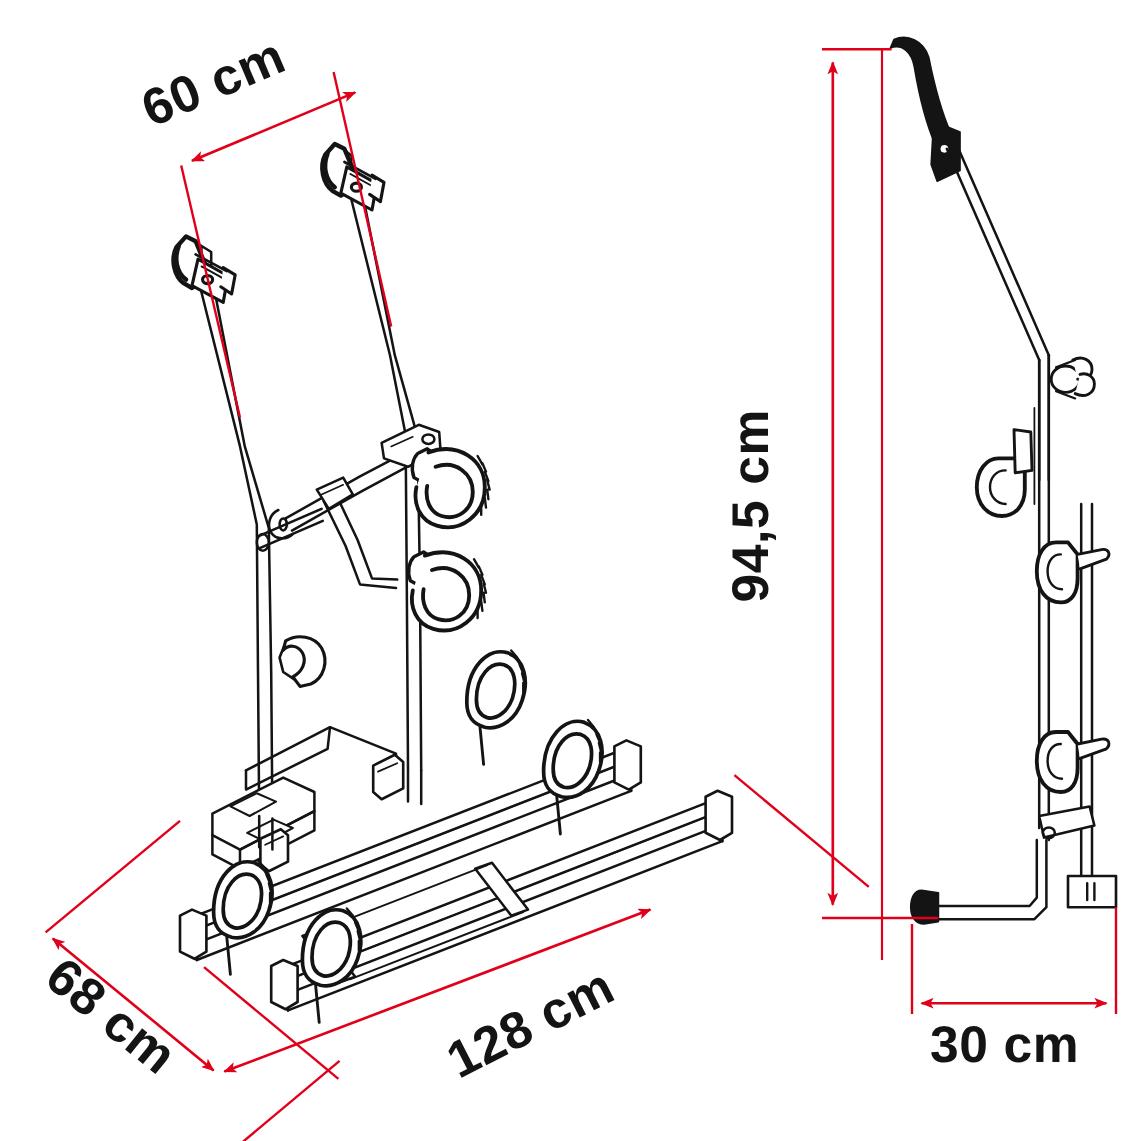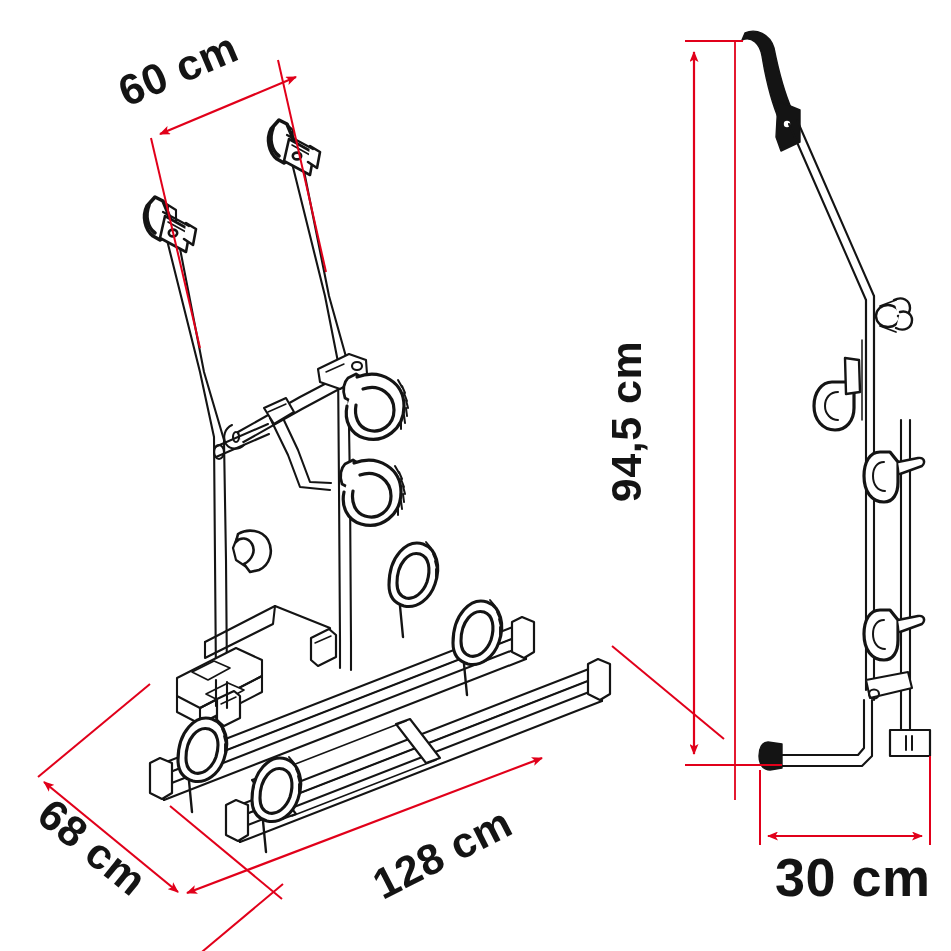--- a/index.html
+++ b/index.html
@@ -333,15 +333,15 @@
   </svg>
 
   <div class="dimtext" style="left:116px; top:48px; font-size:43px; transform:rotate(-23deg);">60 cm</div>
 
   <div class="dimtext" style="left:30px; top:826px; font-size:43px; transform:rotate(39deg);">68 cm</div>
 
   <div class="dimtext" style="left:368px; top:832px; font-size:43px; transform:rotate(-27deg);">128 cm</div>
 
   <div class="dimtext" style="left:546px; top:400px; font-size:43px; transform:rotate(-90deg);">94,5 cm</div>
 
-  <div class="dimtext" style="left:775px; top:850px; font-size:54px;">30 cm</div>
+  <div class="dimtext" style="left:775px; top:850px; font-size:43px;">30 cm</div>
 
 </div>
 
 </body></html>

